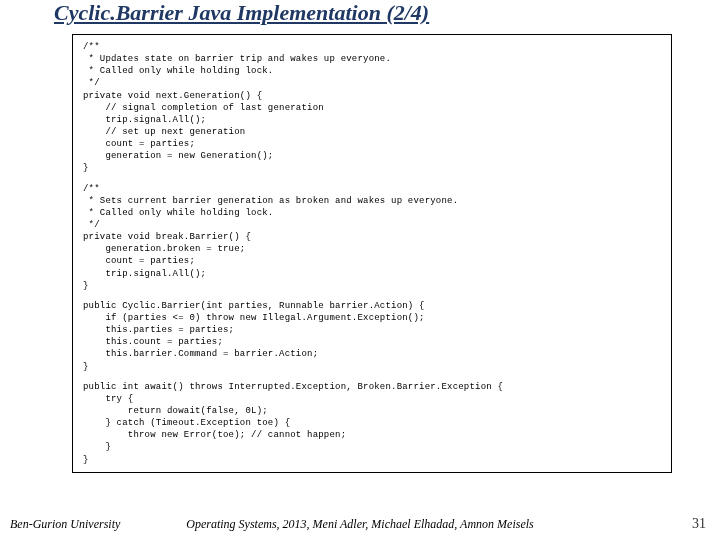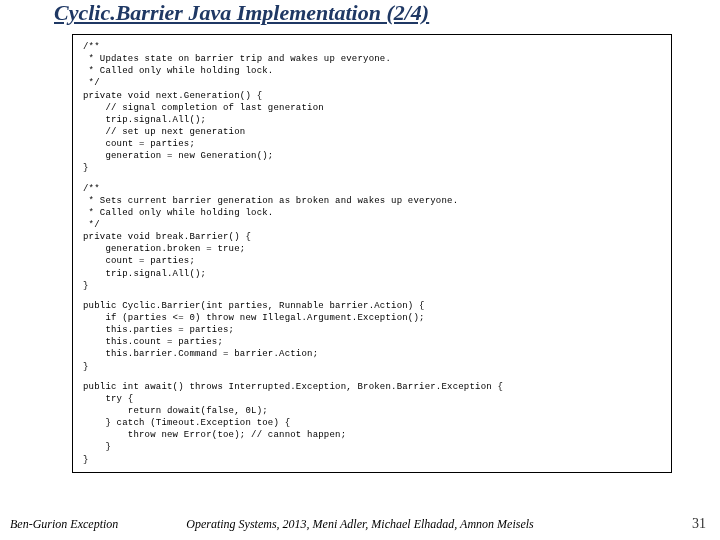--- a/index.html
+++ b/index.html
@@ -108,16 +108,16 @@
   <pre class="code">public int await() throws Interrupted.Exception, Broken.Barrier.Exception {
     try {
         return dowait(false, 0L);
     } catch (Timeout.Exception toe) {
         throw new Error(toe); // cannot happen;
     }
 }</pre>
 </div>
 
 <div class="footer">
-  <div class="footer-left">Ben-Gurion Exception</div>
+  <div class="footer-left">Ben-Gurion University</div>
   <div class="footer-center">Operating Systems, 2013, Meni Adler, Michael Elhadad, Amnon Meisels</div>
   <div class="footer-right">31</div>
 </div>
 
 </body></html>

